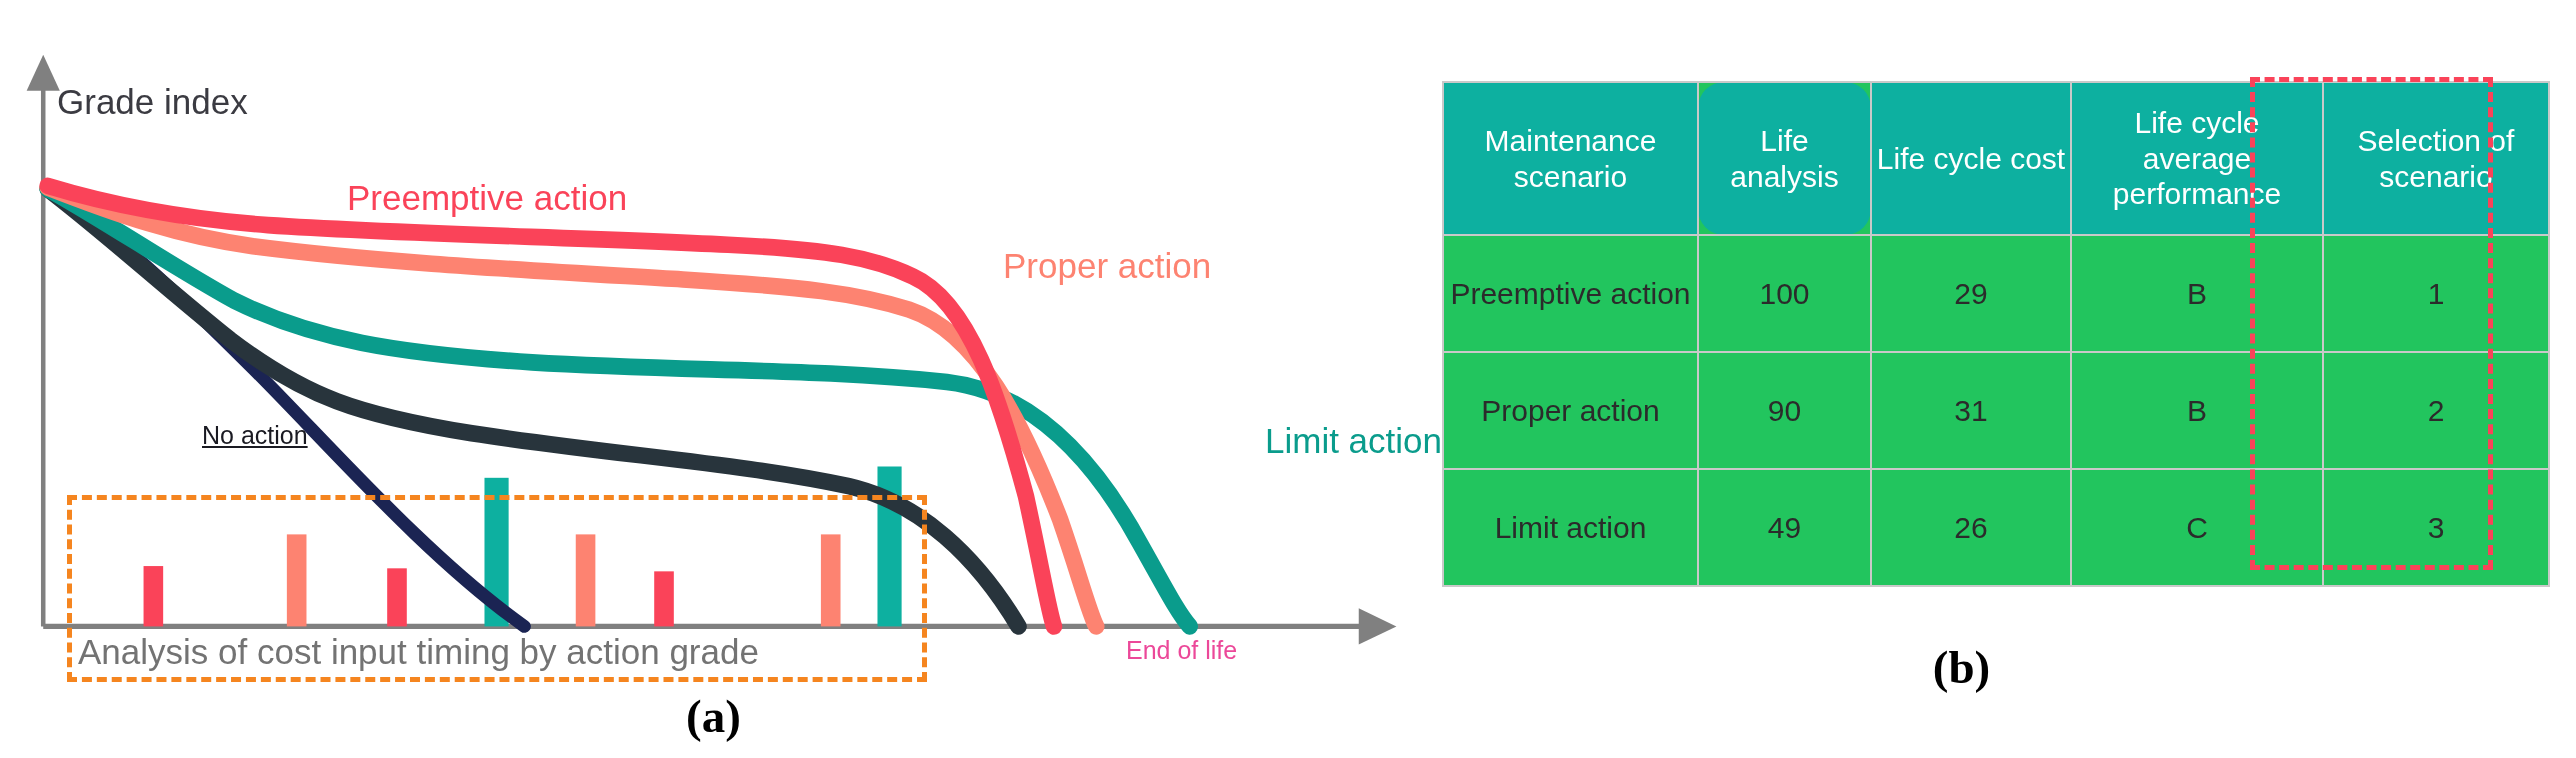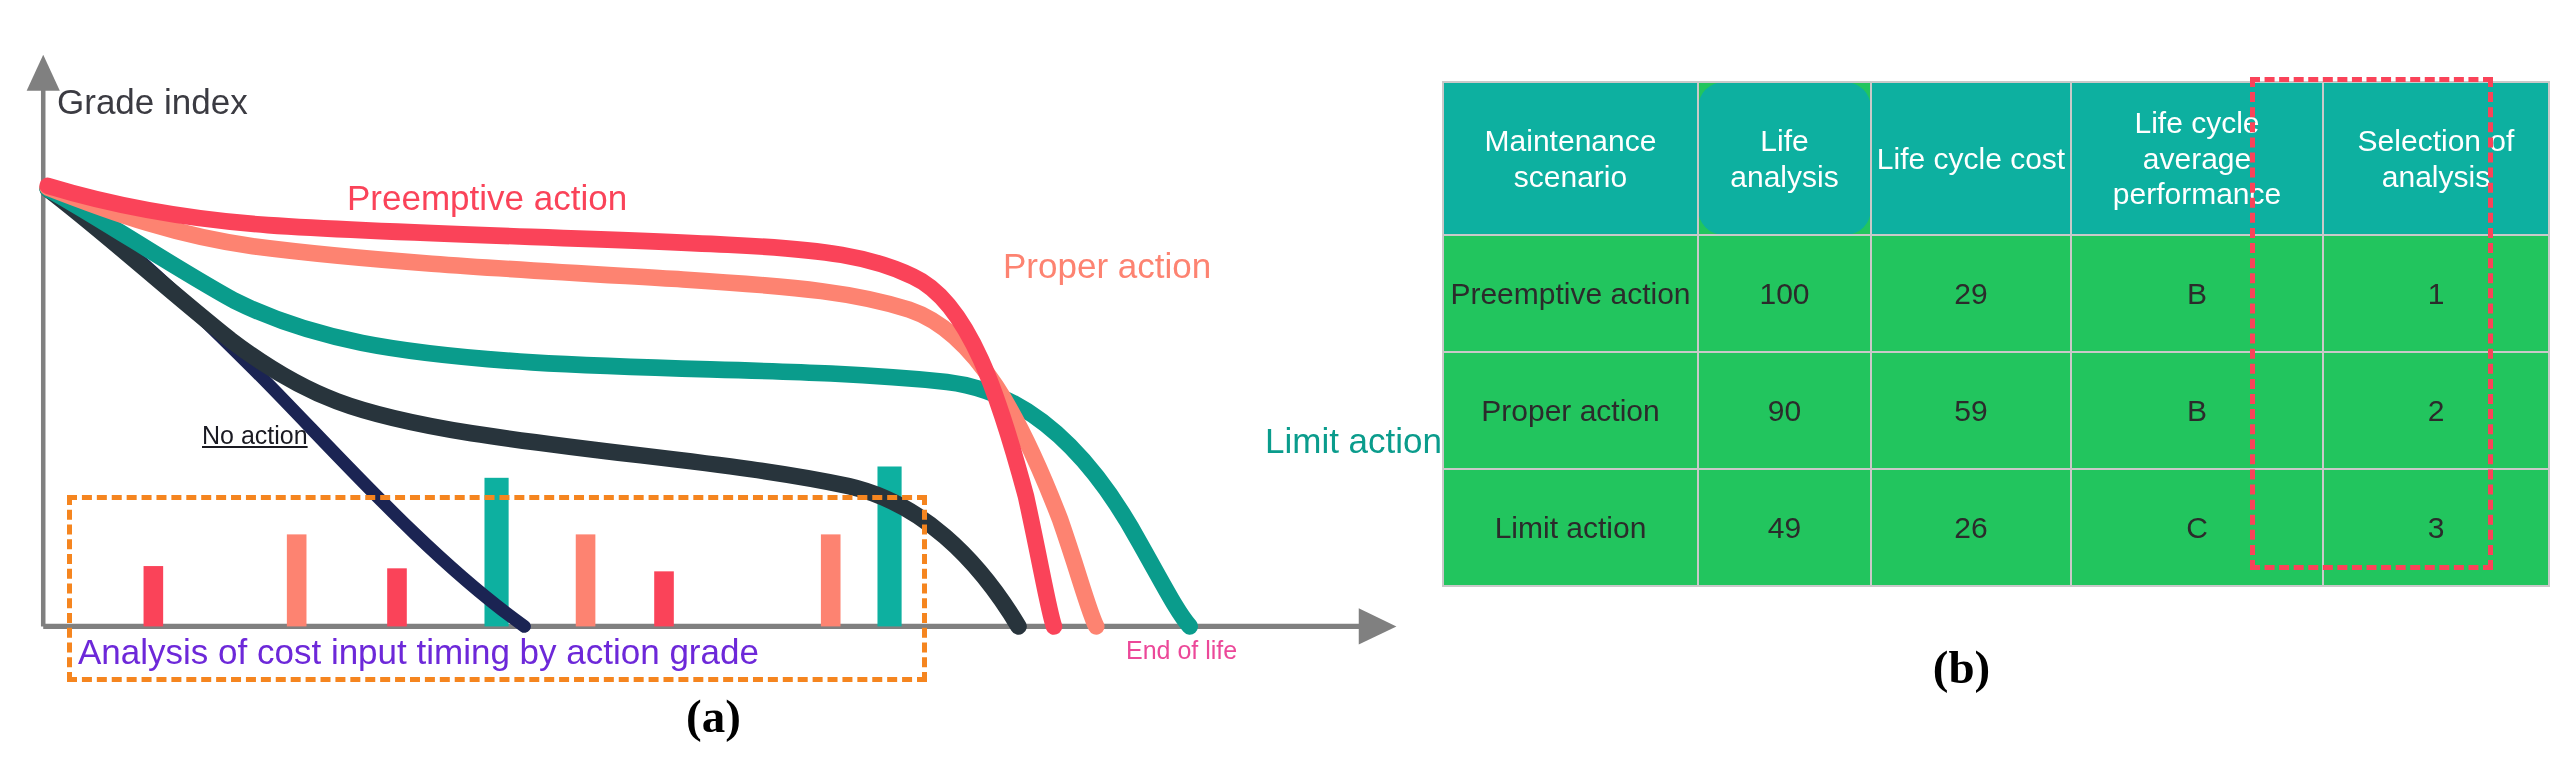--- a/index.html
+++ b/index.html
@@ -12,21 +12,21 @@
 
   .chart-label{position:absolute;white-space:pre;line-height:1.12;}
 
   #lbl-grade{left:53px;top:38px;font-size:35px;color:#3b3b42;}
   #lbl-preemptive{left:343px;top:134px;font-size:35px;color:#FA4359;}
   #lbl-proper{left:999px;top:202px;font-size:35px;color:#FD8371;}
   #lbl-limit{left:1261px;top:377px;font-size:35px;color:#0A9C8C;text-align:center;width:128px;}
   #lbl-current{left:670px;top:343px;font-size:35px;color:#28343c;}
   #lbl-noaction{left:198px;top:377px;font-size:25px;color:#1a1a22;text-decoration:underline;}
   #lbl-endoflife{left:1122px;top:592px;font-size:25px;color:#ec4899;}
-  #lbl-costbox{left:74px;top:588px;font-size:35px;color:#6d28d9;}
+  #lbl-costbox{left:74px;top:588px;font-size:35px;color:#737373;}
 
   #dashed-box{position:absolute;left:63px;top:451px;width:860px;height:187px;
               border:5.3px dashed #F5851F;box-sizing:border-box;}
 
   #fig-a{position:absolute;left:649px;top:645px;width:121px;text-align:center;
          font-family:"Liberation Serif",serif;font-weight:bold;font-size:47px;color:#000;}
 
   
   #panel-b{position:absolute;left:1403px;top:0;width:1173px;height:759px;}
 
@@ -118,35 +118,35 @@
 
   <div id="panel-b">
 
     <table id="tbl">
       <thead>
         <tr>
           <th class="c0">Maintenance scenario</th>
           <th class="c1">Life analysis</th>
           <th class="c2">Life cycle cost</th>
           <th class="c3">Life cycle average performance</th>
-          <th class="c4">Selection of analysis</th>
+          <th class="c4">Selection of scenario</th>
         </tr>
       </thead>
       <tbody>
         <tr>
           <td>Preemptive action</td>
           <td>100</td>
           <td>29</td>
           <td>B</td>
           <td>1</td>
         </tr>
         <tr>
           <td>Proper action</td>
           <td>90</td>
-          <td>59</td>
+          <td>31</td>
           <td>B</td>
           <td>2</td>
         </tr>
         <tr>
           <td>Limit action</td>
           <td>49</td>
           <td>26</td>
           <td>C</td>
           <td>3</td>
         </tr>

